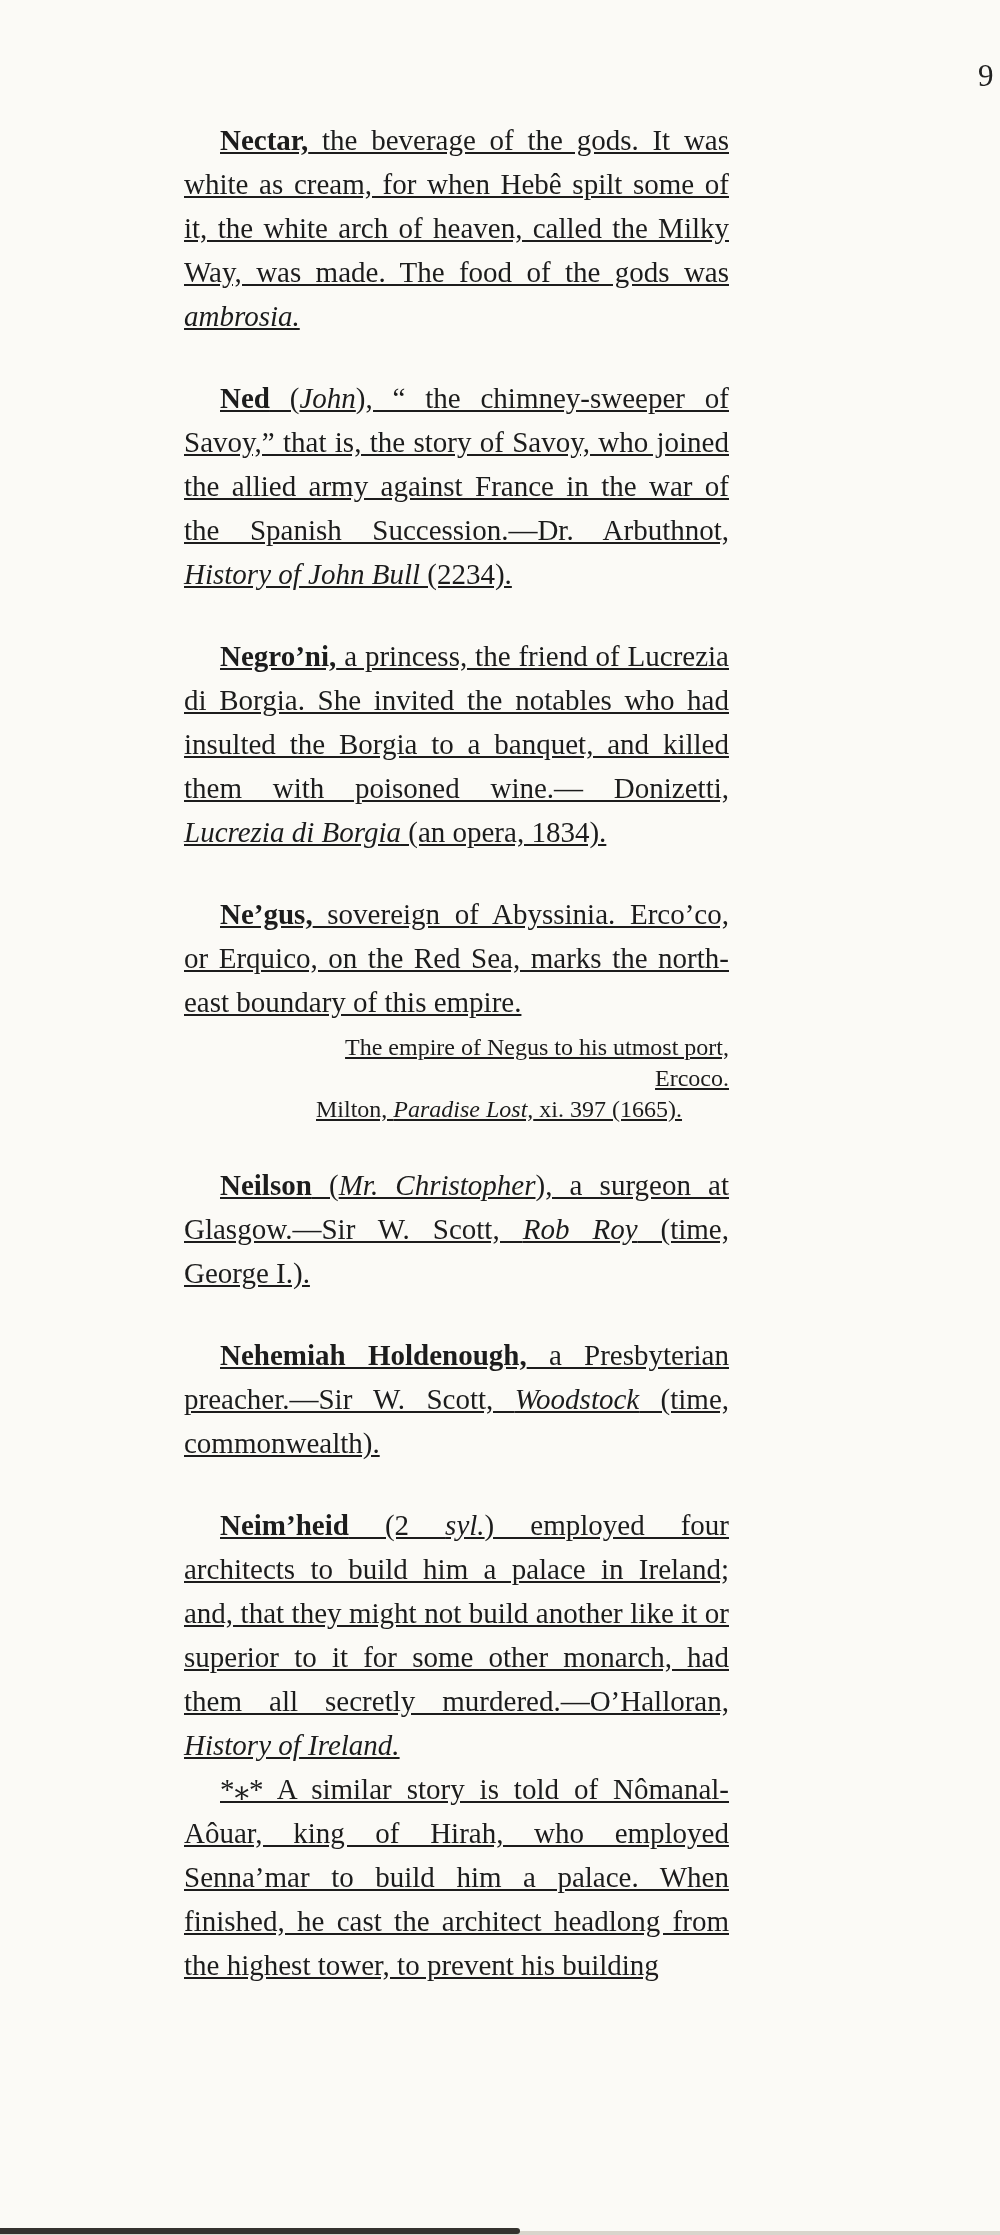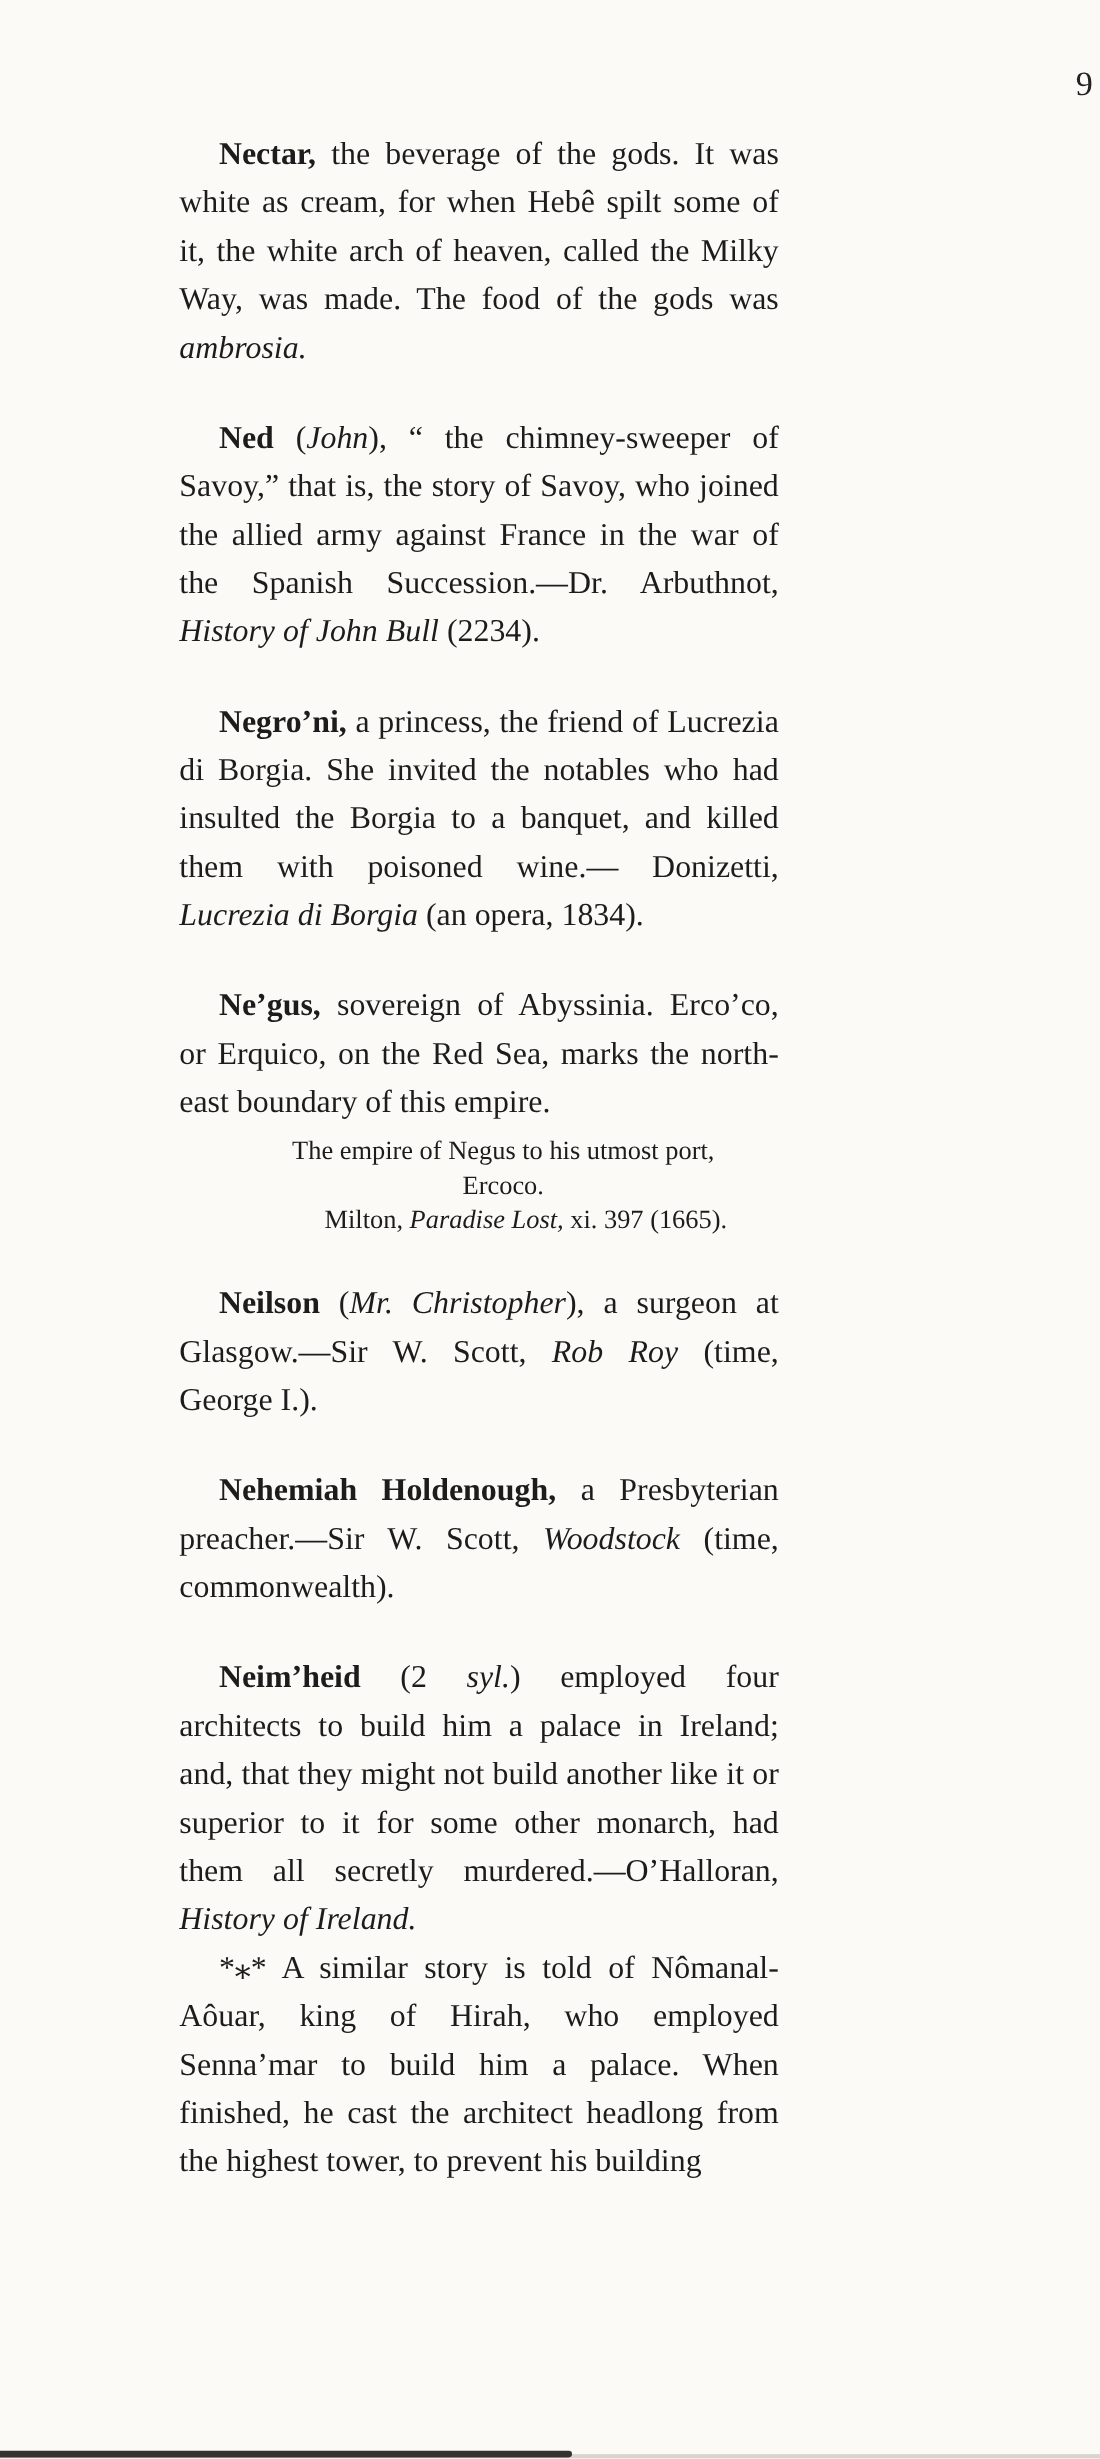--- a/index.html
+++ b/index.html
@@ -31,41 +31,42 @@
     position: absolute;
     top: 58px;
     left: 978px;
     font-size: 31px;
     color: #222;
   }
 
   .content {
     position: absolute;
     top: 118px;
-    left: 163px;
+    left: 184px;
     width: 545px;
+    text-decoration: underline;
   }
 
   .entry { margin-top: 38px; }
   .entry:first-child { margin-top: 0; }
 
   p.para {
     margin: 0;
     font-size: 29px;
     line-height: 44px;
     text-align: justify;
   }
   p.body { text-indent: 36px; }
 
   p.quote {
     font-size: 24px;
     line-height: 31px;
     margin-left: 44px;
     margin-top: 8px;
-    text-align: center;
+    text-align: right;
     text-indent: 0;
     white-space: pre-wrap;
   }
   p.attribution {
     font-size: 24px;
     line-height: 31px;
     margin-left: 132px;
     text-align: left;
     text-indent: 0;
   }

